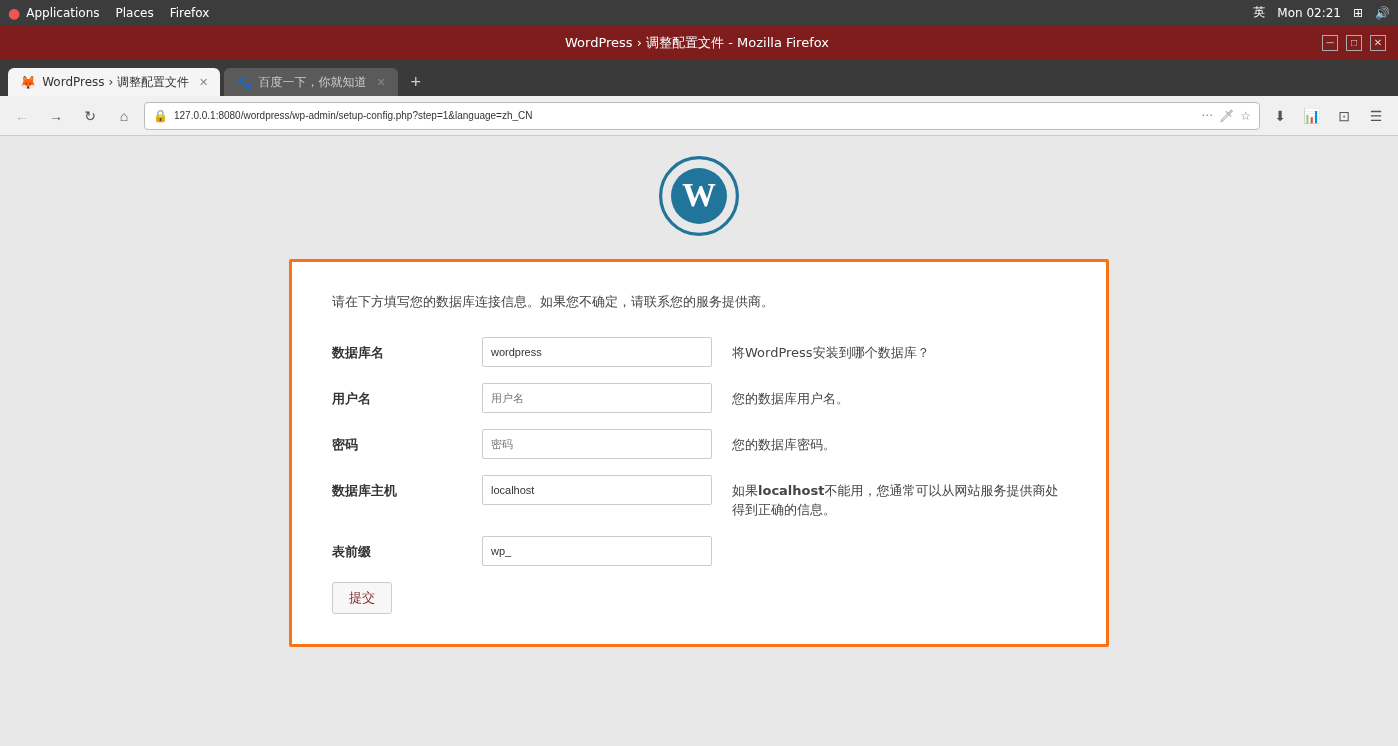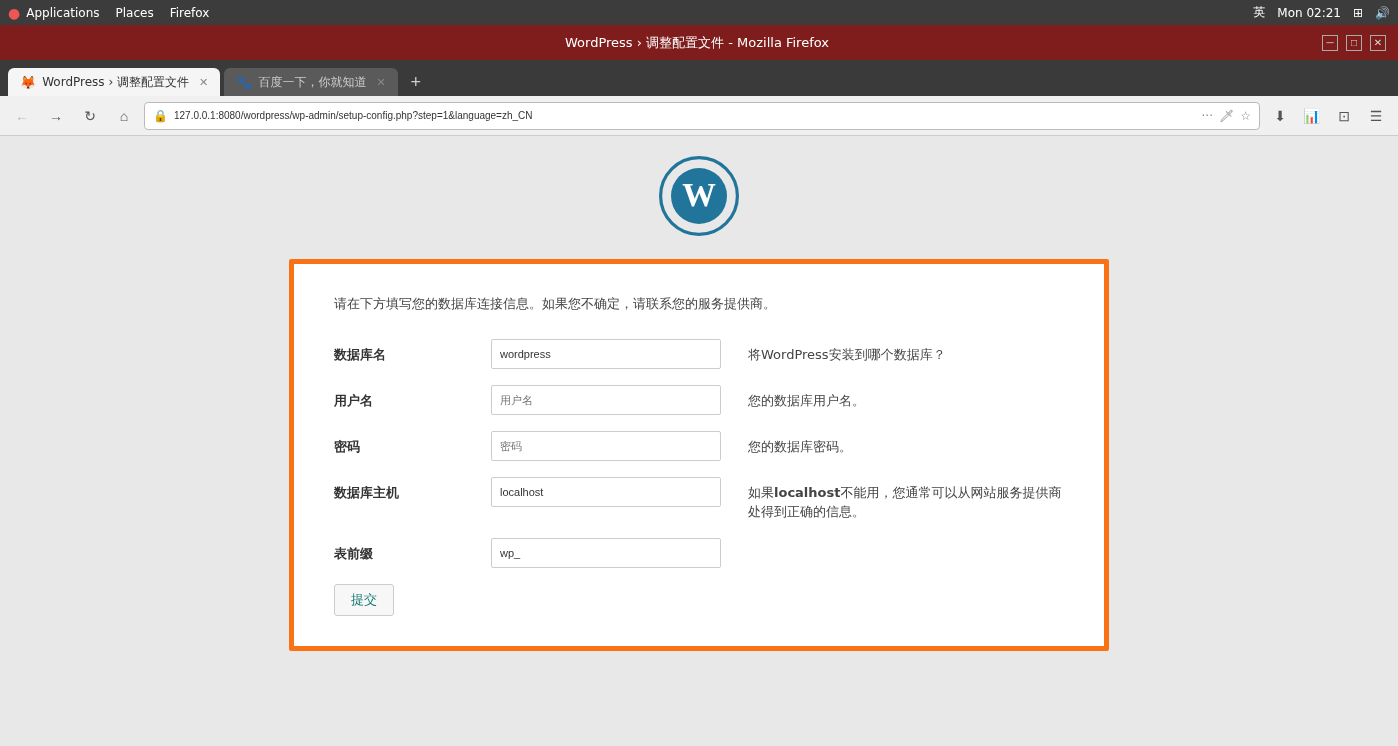--- a/index.html
+++ b/index.html
@@ -136,36 +136,36 @@
       overflow-y: auto;
       display: flex;
       flex-direction: column;
       align-items: center;
       padding: 20px 0;
     }
 
     
     .form-container {
       background: #fff;
-      border: 5px solid #f97316;
+      border: 3px solid #f97316;
       padding: 30px 40px;
       width: 820px;
       border-radius: 2px;
     }
     .form-description {
       font-size: 13px;
       color: #444;
       margin-bottom: 24px;
       line-height: 1.6;
     }
     .form-row {
       display: flex;
       align-items: flex-start;
       margin-bottom: 16px;
-      gap: 27px;
+      gap: 20px;
     }
     .form-label {
       width: 130px;
       font-size: 13px;
       font-weight: bold;
       color: #333;
       padding-top: 7px;
       flex-shrink: 0;
     }
     .form-input-wrap {
@@ -193,21 +193,21 @@
     .submit-row {
       margin-top: 8px;
     }
     .submit-btn {
       padding: 6px 16px;
       background: #f7f7f7;
       border: 1px solid #ccc;
       border-radius: 3px;
       font-size: 13px;
       cursor: pointer;
-      color: #0f766e;
+      color: #7f1d1d;
     }
 
     
     .lock-icon { color: #5a8; font-size: 12px; }
 
     
     .wp-logo-svg { width: 80px; height: 80px; }
   </style>
 </head>
 <body>

